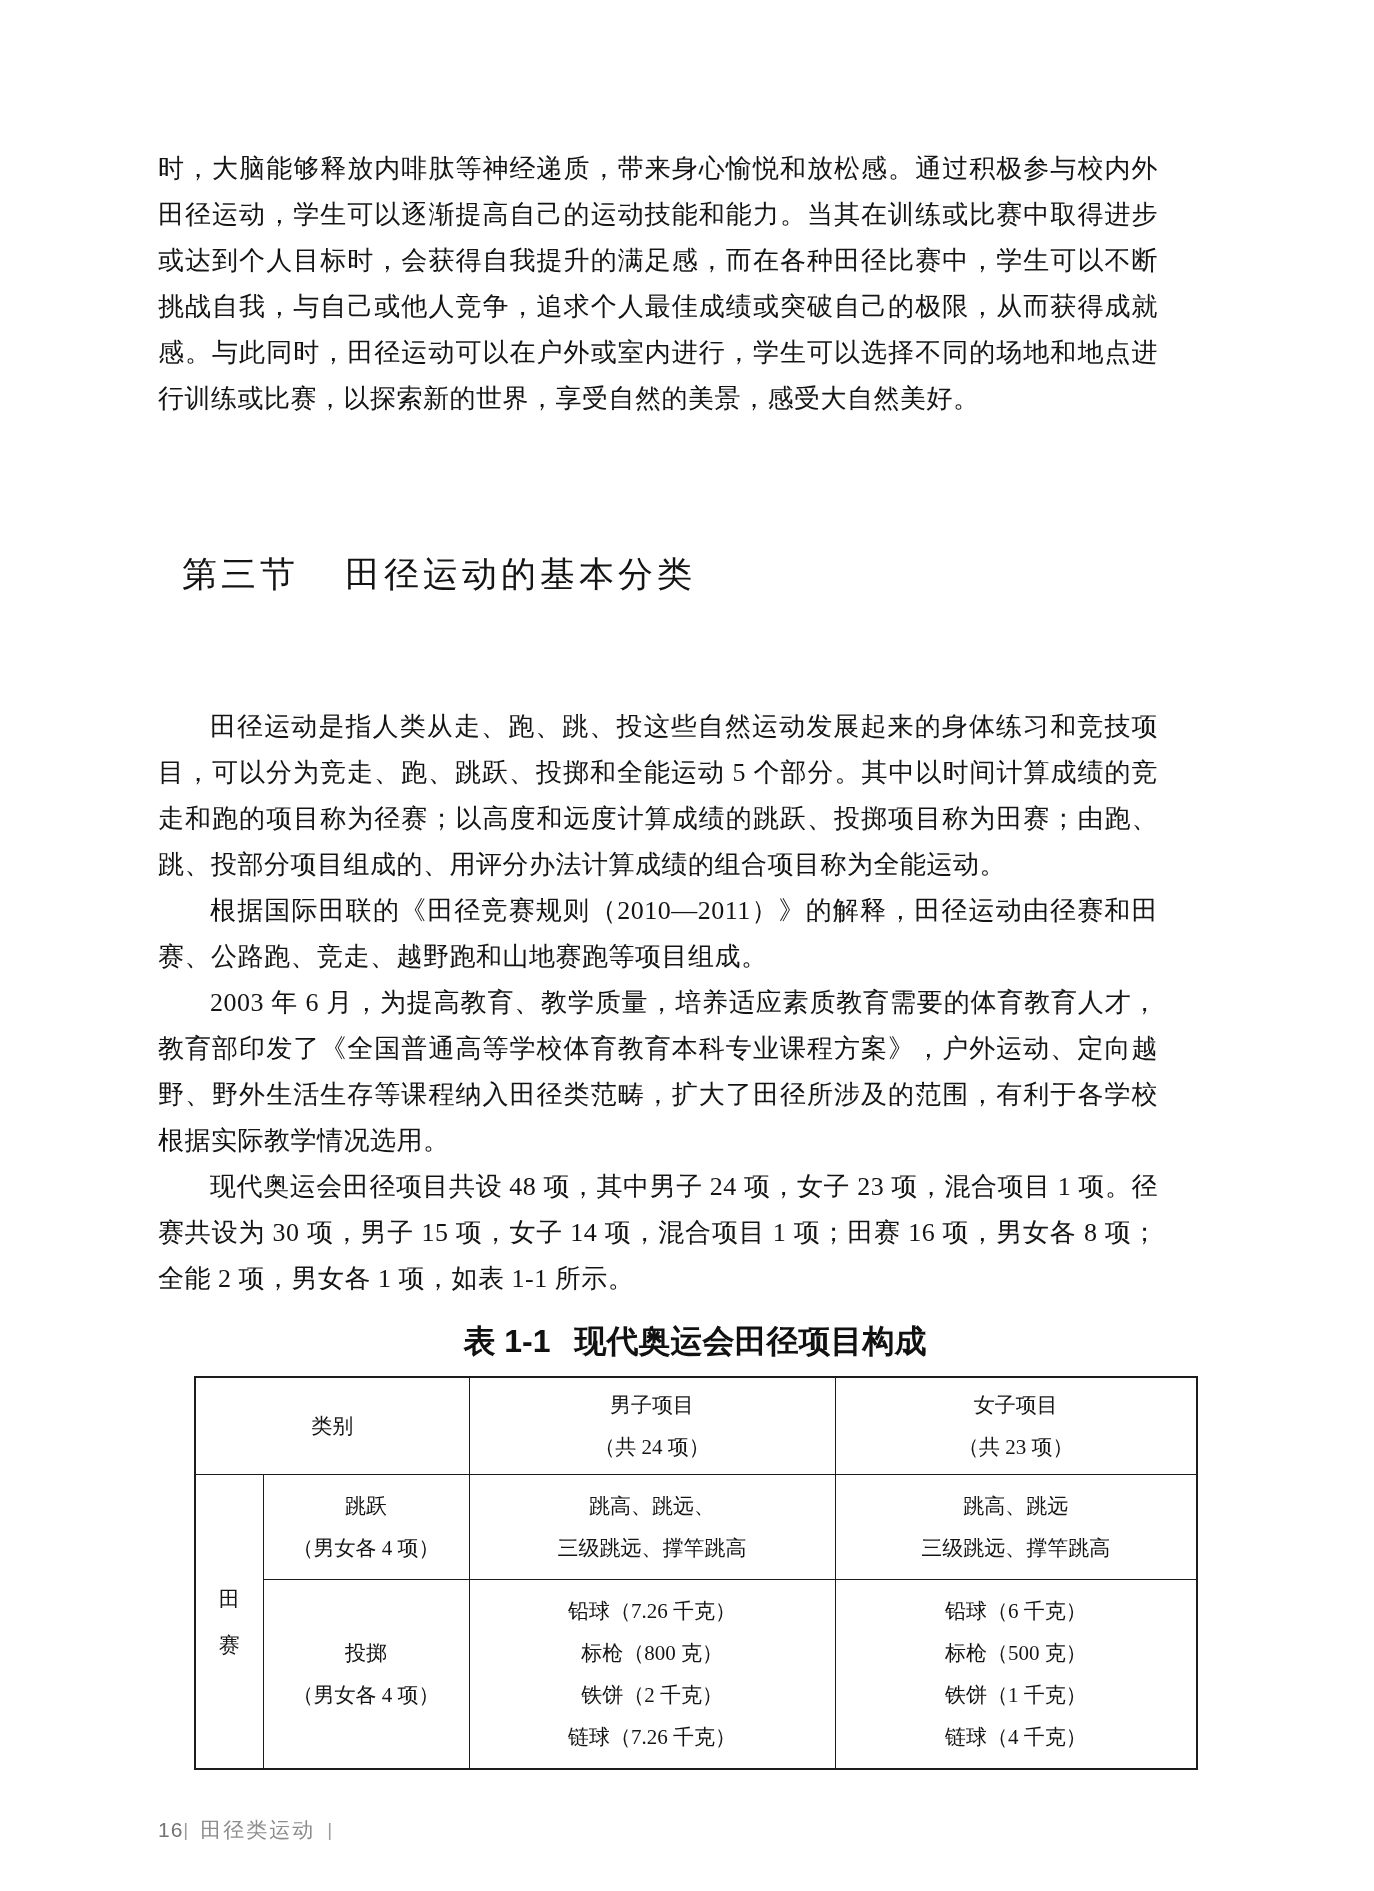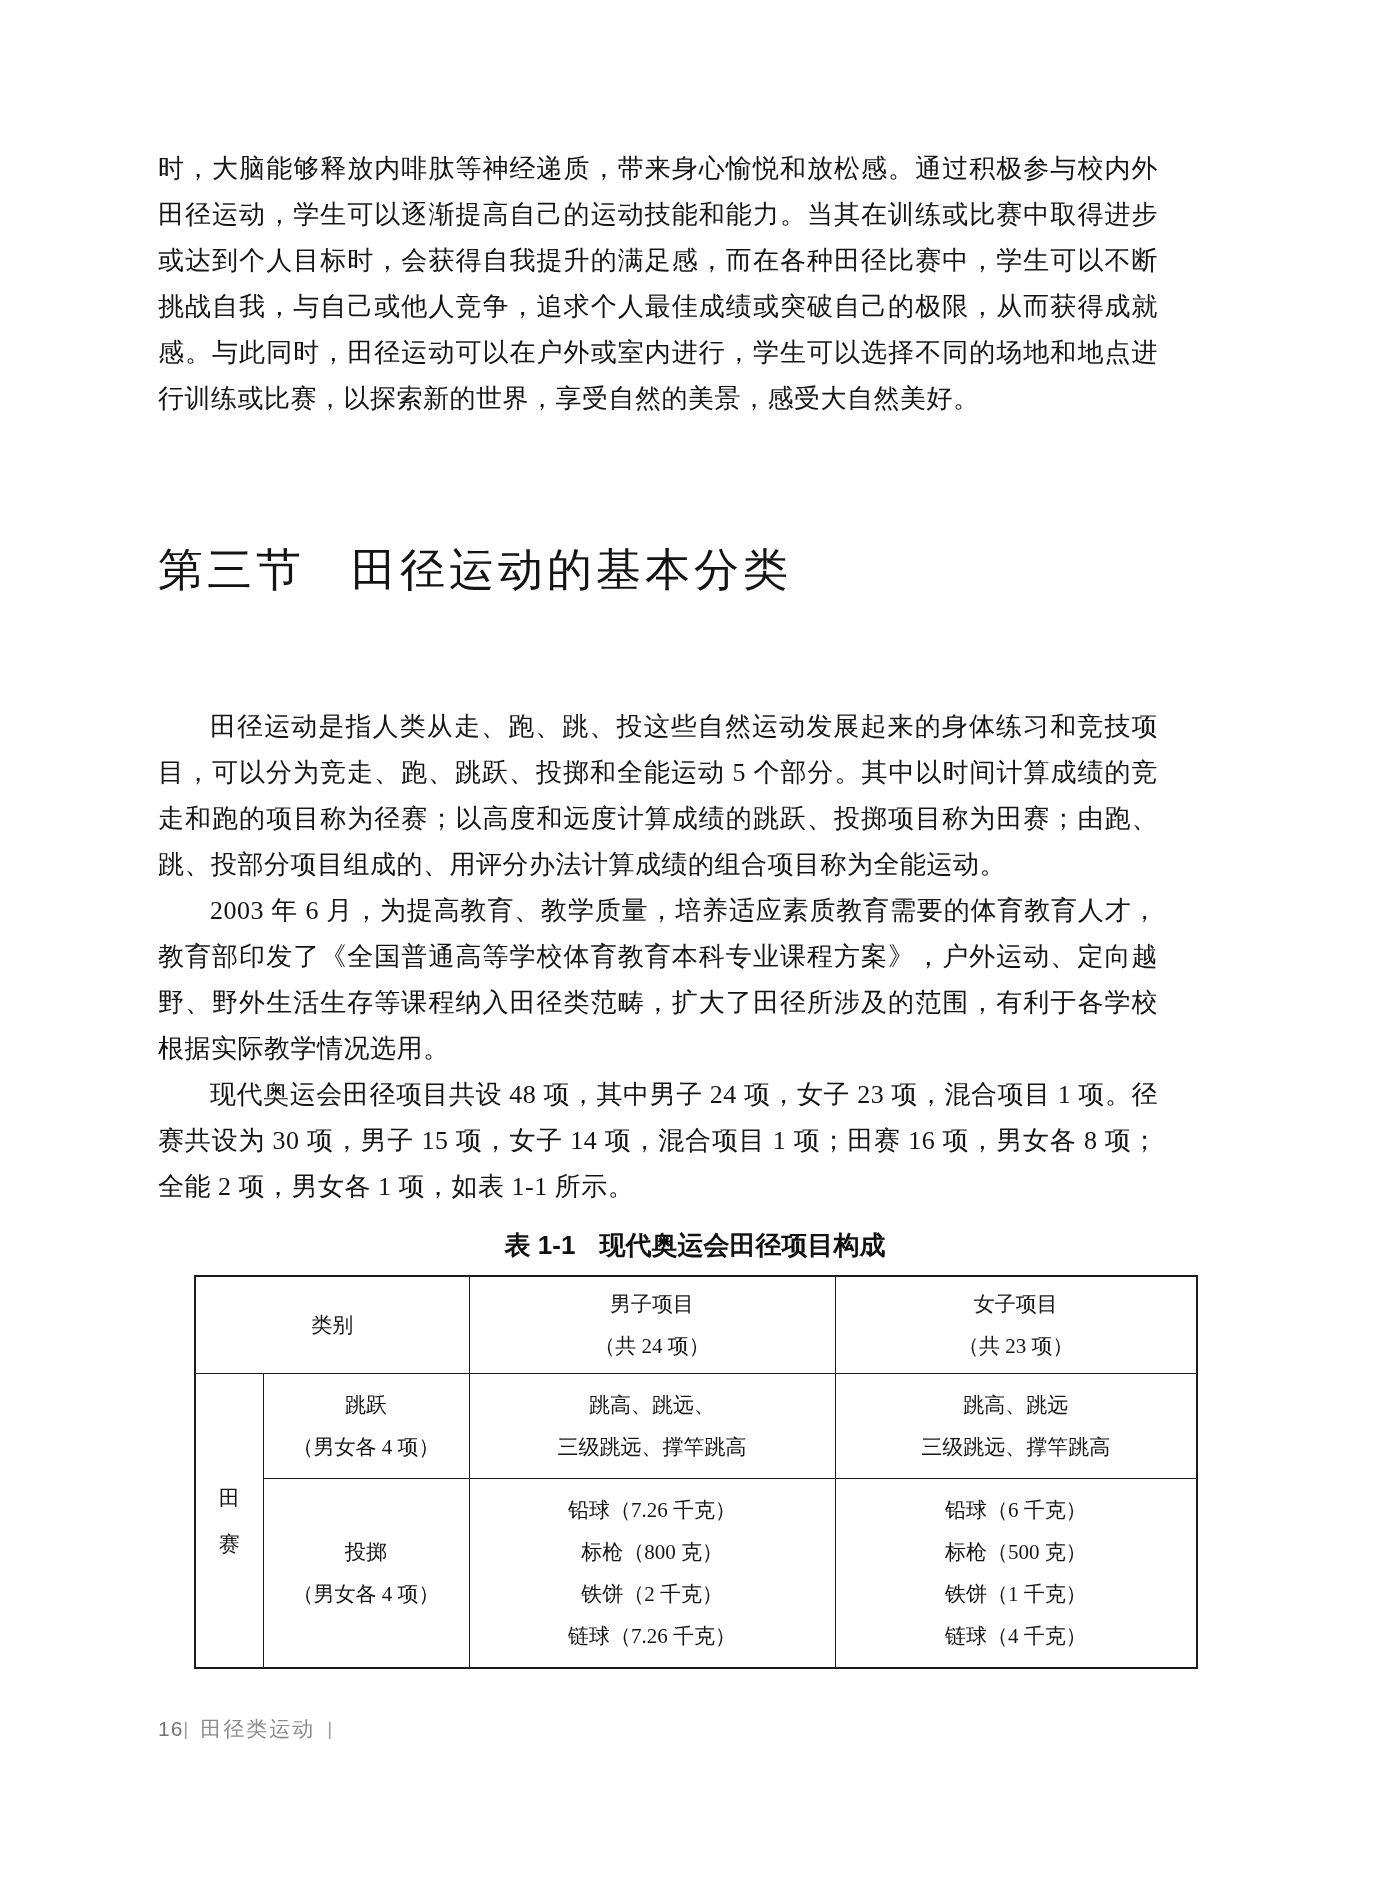--- a/index.html
+++ b/index.html
@@ -20,35 +20,35 @@
   .body-text{
     margin:0;
     font-size:26px;
     line-height:46px;
     text-align:justify;
     text-indent:2em;
     letter-spacing:0.5px;
   }
   .no-indent{text-indent:0;}
   .section-heading{
-    margin:116px 0 94px 0;
+    margin:116px 0 94px 24px;
     font-weight:400;
-    font-size:45px;
+    font-size:35px;
     line-height:72px;
     letter-spacing:4px;
-    font-family:Liberation Mono, monospace;
+    font-family:Liberation Sans, sans-serif;
   }
   .heading-gap{display:inline-block;width:46px;}
   .table-caption{
     margin:18px 0 12px 36px;
     width:1002px;
     text-align:center;
     font-family:"Liberation Sans","DejaVu Sans",sans-serif;
     font-weight:bold;
-    font-size:26px;
+    font-size:32px;
     color:#111;
   }
   .caption-label{margin-right:24px;}
   .data-table{
     margin-left:36px;
     width:1002px;
     border-collapse:collapse;
     table-layout:fixed;
     font-size:21px;
     color:#141414;
@@ -82,20 +82,21 @@
 <div class="page">
   <div class="content">
 
     <p class="body-text no-indent">时，大脑能够释放内啡肽等神经递质，带来身心愉悦和放松感。通过积极参与校内外田径运动，学生可以逐渐提高自己的运动技能和能力。当其在训练或比赛中取得进步或达到个人目标时，会获得自我提升的满足感，而在各种田径比赛中，学生可以不断挑战自我，与自己或他人竞争，追求个人最佳成绩或突破自己的极限，从而获得成就感。与此同时，田径运动可以在户外或室内进行，学生可以选择不同的场地和地点进行训练或比赛，以探索新的世界，享受自然的美景，感受大自然美好。</p>
 
     <h2 class="section-heading">
       <span>第三节</span><span class="heading-gap"></span><span>田径运动的基本分类</span>
     </h2>
 
     <p class="body-text">田径运动是指人类从走、跑、跳、投这些自然运动发展起来的身体练习和竞技项目，可以分为竞走、跑、跳跃、投掷和全能运动 5 个部分。其中以时间计算成绩的竞走和跑的项目称为径赛；以高度和远度计算成绩的跳跃、投掷项目称为田赛；由跑、跳、投部分项目组成的、用评分办法计算成绩的组合项目称为全能运动。</p>
+    <p class="body-text">根据国际田联的《田径竞赛规则（2010—2011）》的解释，田径运动由径赛和田赛、公路跑、竞走、越野跑和山地赛跑等项目组成。</p>
     <p class="body-text">2003 年 6 月，为提高教育、教学质量，培养适应素质教育需要的体育教育人才，教育部印发了《全国普通高等学校体育教育本科专业课程方案》，户外运动、定向越野、野外生活生存等课程纳入田径类范畴，扩大了田径所涉及的范围，有利于各学校根据实际教学情况选用。</p>
     <p class="body-text">现代奥运会田径项目共设 48 项，其中男子 24 项，女子 23 项，混合项目 1 项。径赛共设为 30 项，男子 15 项，女子 14 项，混合项目 1 项；田赛 16 项，男女各 8 项；全能 2 项，男女各 1 项，如表 1-1 所示。</p>
 
     <div class="table-caption">
       <span class="caption-label">表 1-1</span><span>现代奥运会田径项目构成</span>
     </div>
 
     <table class="data-table">
       <colgroup>
         <col style="width:68px">

